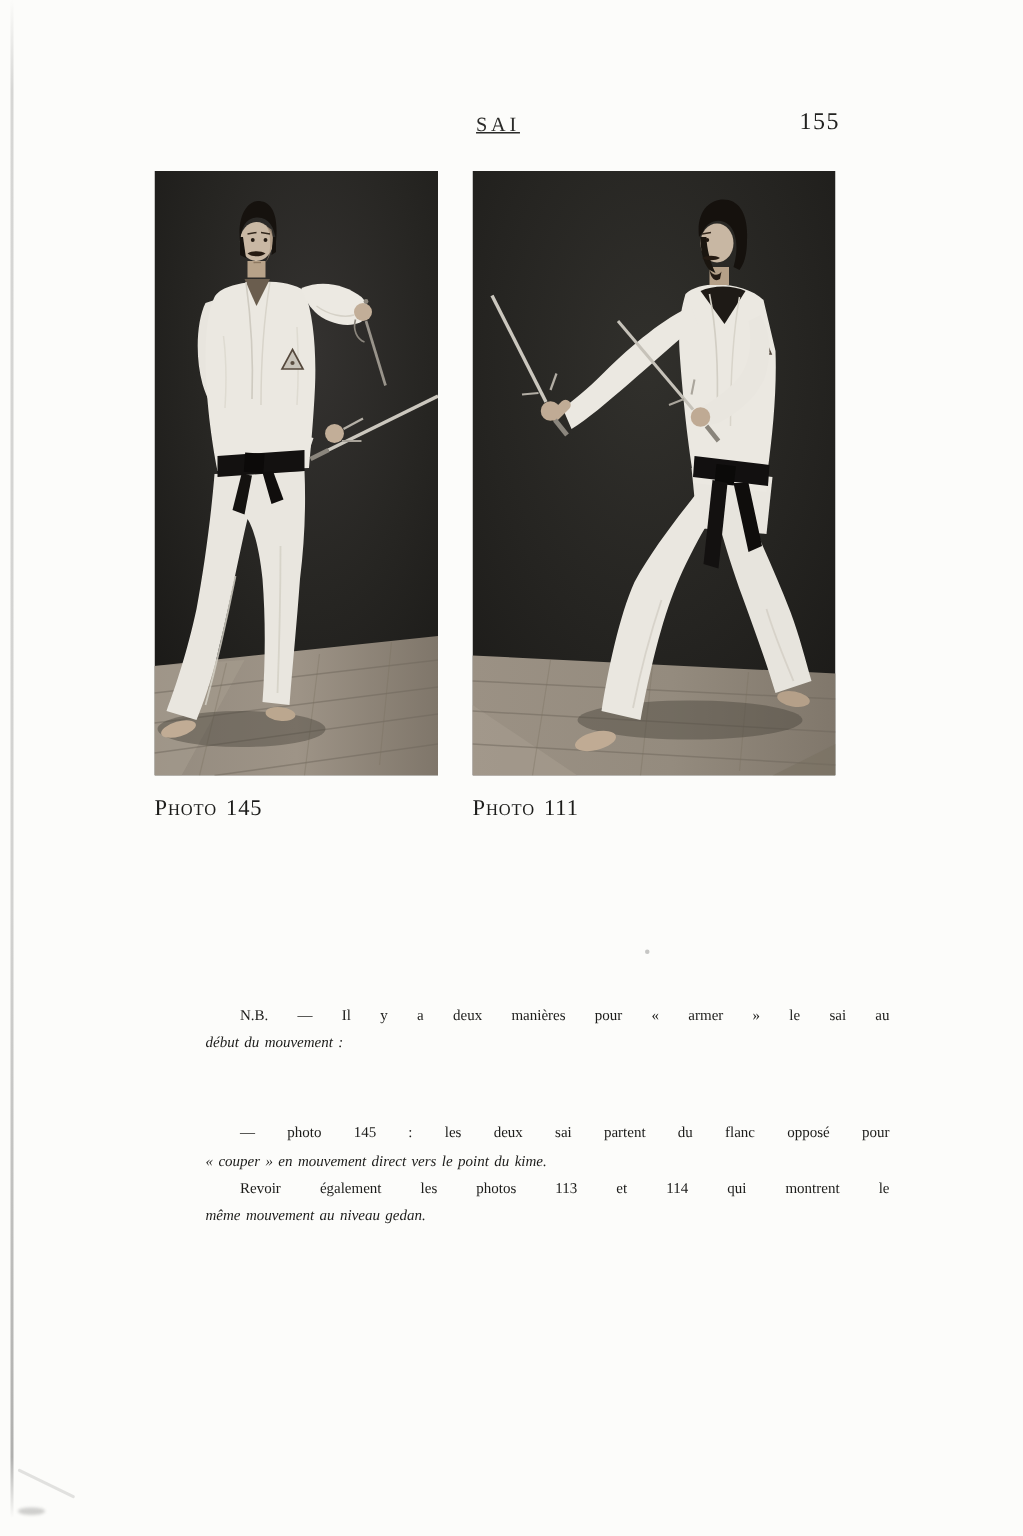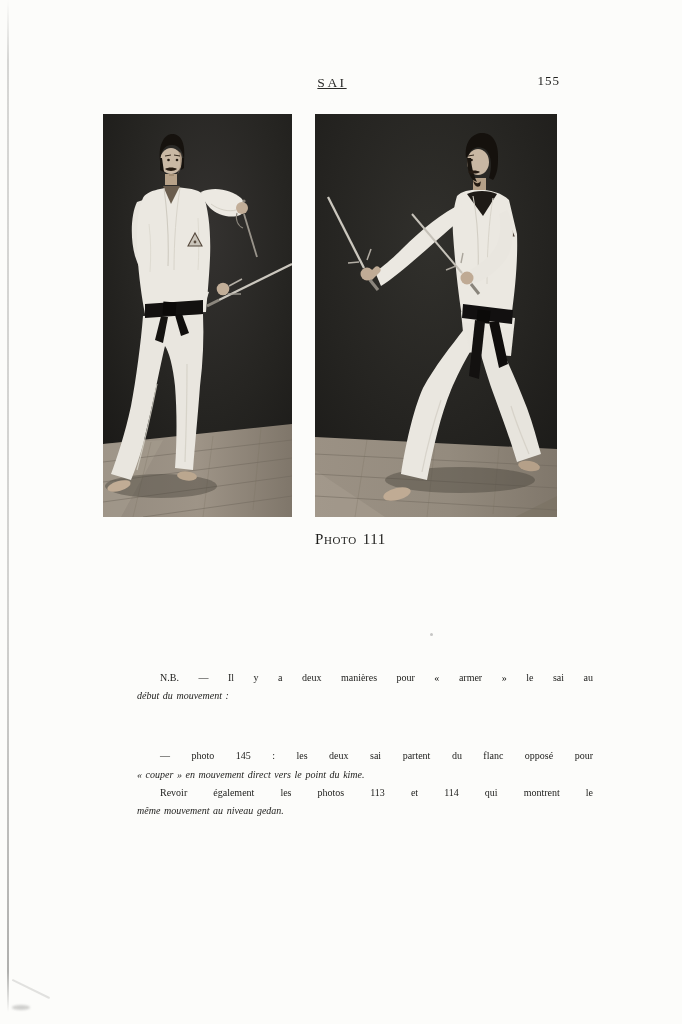--- a/index.html
+++ b/index.html
@@ -8,21 +8,21 @@
     background:var(--paper,#fcfcfa);
     font-family:"Liberation Serif","DejaVu Serif",serif;
     color:var(--ink,#1c1c1a);
     -webkit-font-smoothing:antialiased;
   }
   .page{position:relative;width:682px;height:1024px;overflow:hidden;}
 
   
   .pagehead{position:absolute;left:104px;top:75px;width:456px;height:18px;font-size:13.5px;}
   .runtitle{position:absolute;left:50%;transform:translateX(-50%);letter-spacing:2.5px;color:#2b2b29;text-decoration:underline;}
-  .pagenum{position:absolute;right:0;top:-2px;font-size:13px;letter-spacing:1px;color:#222220;}
+  .pagenum{position:absolute;right:0;top:-2px;font-size:16px;letter-spacing:1px;color:#222220;}
 
   
   .photo{position:absolute;margin:0;}
   .photo svg{display:block;}
   .photo1{left:103px;top:114px;}
   .photo2{left:315px;top:114px;}
   .caption{margin-top:14px;font-size:15px;letter-spacing:.6px;color:var(--ink,#1d1d1b);white-space:nowrap;}
   .capword{font-variant:small-caps;margin-right:6px;}
 
   
@@ -143,20 +143,23 @@
       <path d="M75,37 C78,44 78,55 74,61 C78,56 80,46 78,39 Z" fill="#a8937c" opacity="0.7"></path>
       <path d="M57,47 C55,28 63,20 69,20 C77,20 83,27 81,47 C80,37 76,31 69,31 C61,31 58,37 57,47 Z" fill="#16120e"></path>
       <path d="M57,44 L57,56 L61,58 L59,44 Z" fill="#16120e"></path>
       <path d="M81,44 L81,54 L78,56 L79,44 Z" fill="#16120e"></path>
       <circle cx="65.5" cy="46" r="1.3" fill="#241b13"></circle>
       <circle cx="74" cy="46" r="1.3" fill="#241b13"></circle>
       <path d="M62,42 L68,41 M71,41 L77,42" stroke="#33281d" stroke-width="1" fill="none"></path>
       <path d="M62,55 C65,53 71,53 74,55 C71,57.5 65,57.5 62,55 Z" fill="#261b12"></path>
       <path d="M66,61 L71,61" stroke="#8d7861" stroke-width="0.9"></path>
     </svg>
+    <figcaption class="caption">
+      <span class="capword">Photo</span><span class="capnum">145</span>
+    </figcaption>
   </figure>
 
   <figure class="photo photo2">
     <svg width="242" height="403" viewBox="0 0 242 403" role="img">
       <defs>
         <radialGradient id="pbg2" cx="0.48" cy="0.32" r="0.9">
           <stop offset="0" stop-color="#31302c"></stop>
             <stop offset="0.5" stop-color="#252421"></stop>
             <stop offset="1" stop-color="#181715"></stop>
         </radialGradient>

